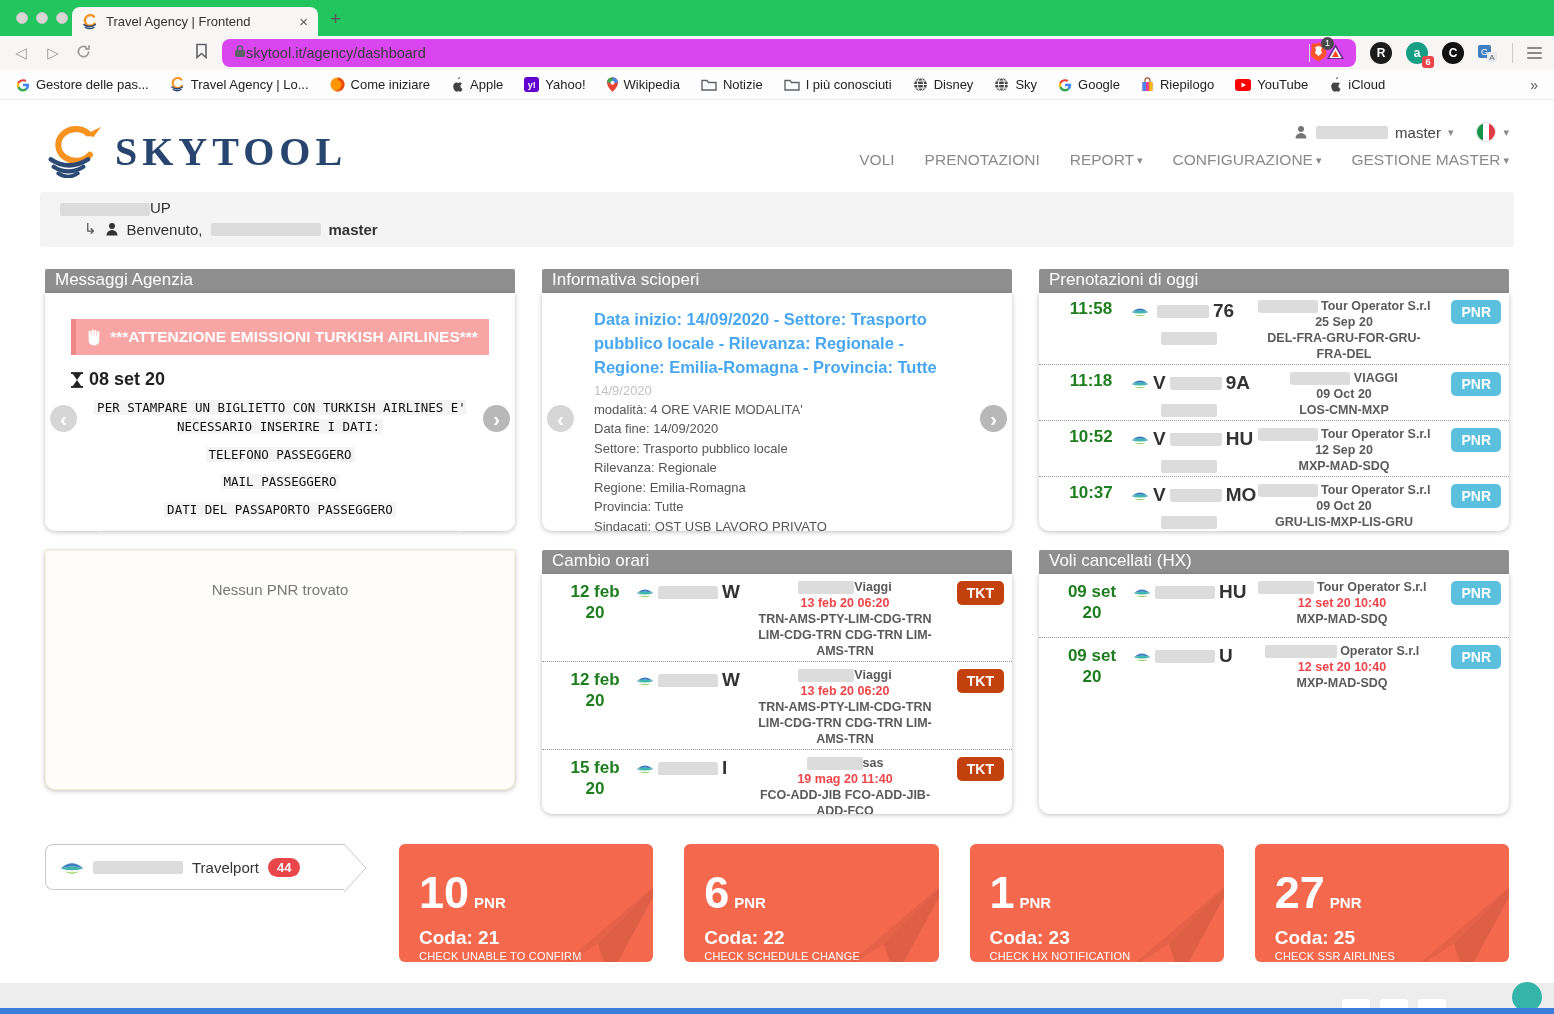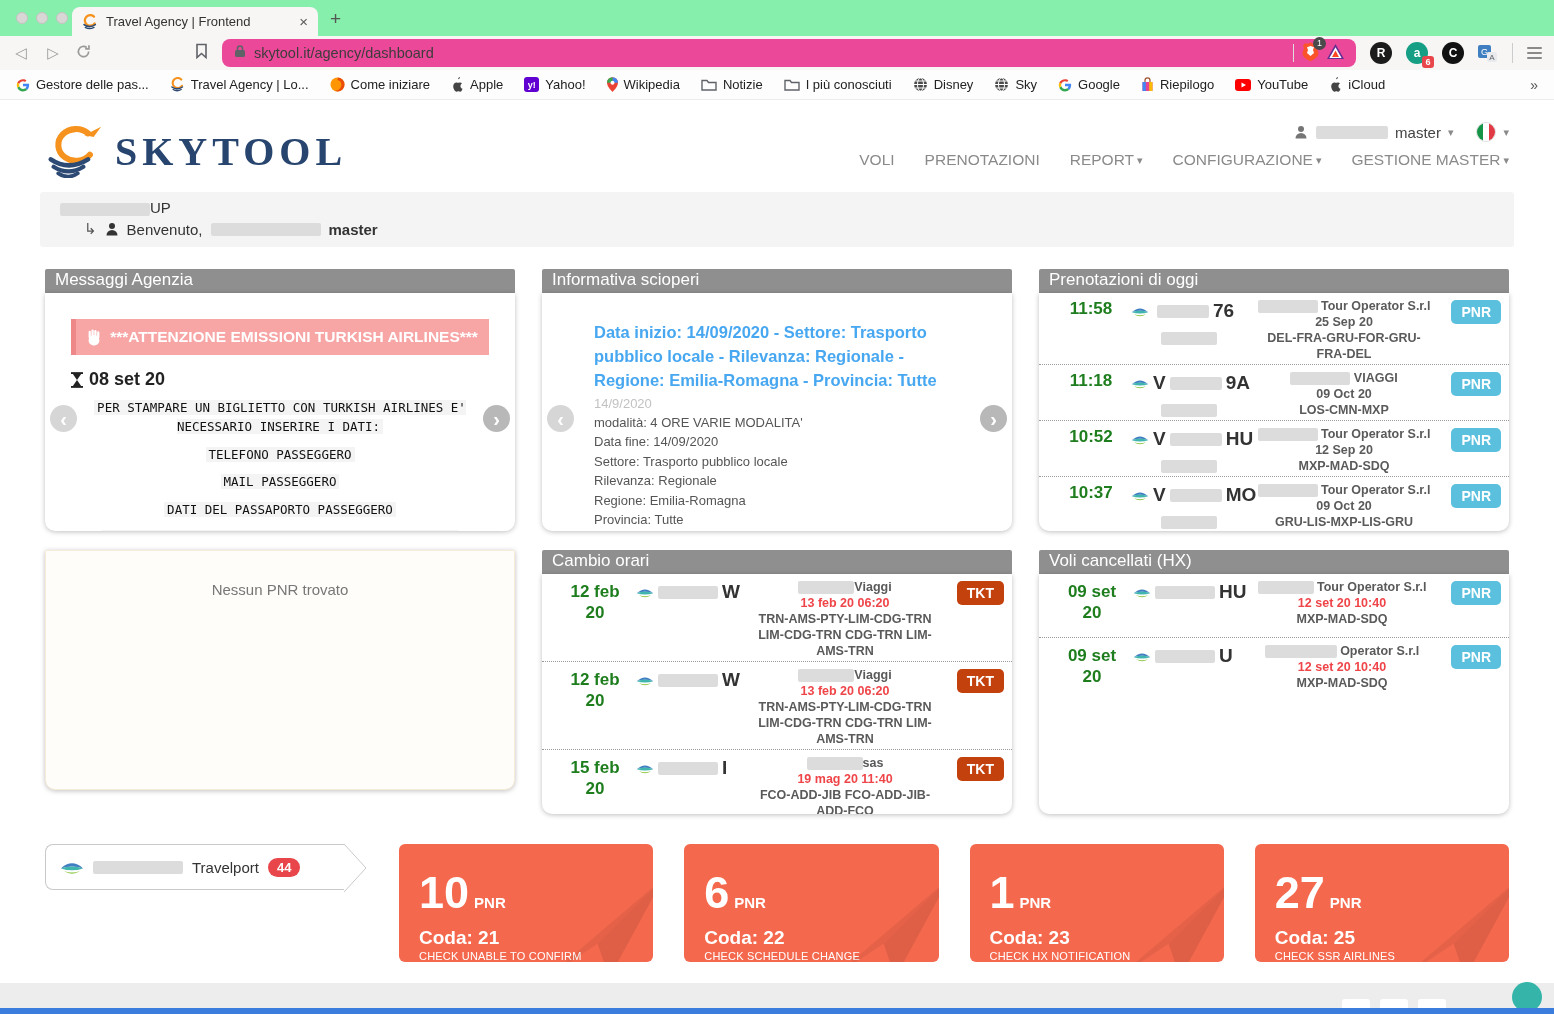--- a/index.html
+++ b/index.html
@@ -1,29 +1,29 @@
 <!DOCTYPE html>
 <html><head>
 <meta charset="utf-8">
 <style>
   * { margin:0; padding:0; box-sizing:border-box; }
   html,body { width:1554px; height:1014px; }
   body { font-family:"Liberation Sans", sans-serif; background:#fff; position:relative; overflow:hidden; }
 
   
-  .tabbar { height:36px; background:#86efac; position:relative; }
+  .tabbar { height:36px; background:#22c55e; position:relative; }
   .lights { position:absolute; left:16px; top:12px; display:flex; gap:8px; }
   .light { width:12px; height:12px; border-radius:50%; background:#d8d7d6; border:1px solid #c3c2c1; }
   .tab { position:absolute; left:72px; top:7px; width:246px; height:29px; background:#f7f6f4; border-radius:8px 8px 0 0; display:flex; align-items:center; padding:0 10px; gap:8px; }
   .tab-title { font-size:13px; color:#333; flex:1; white-space:nowrap; overflow:hidden; }
   .tab-close { font-size:15px; color:#5a5a5a; cursor:default; }
   .newtab { position:absolute; left:330px; top:8px; font-size:19px; color:#555; }
   .toolbar { height:34px; background:#f7f6f4; display:flex; align-items:center; padding:0 12px; gap:14px; }
   .navbtn { font-size:15px; color:#9a9a9a; width:18px; text-align:center; }
-  .urlpill { flex:1; height:28px; background:#ec4899; border-radius:8px; display:flex; align-items:center; padding:0 12px; gap:8px; margin-left:120px; }
+  .urlpill { flex:1; height:28px; background:#d946ef; border-radius:8px; display:flex; align-items:center; padding:0 12px; gap:0; margin-left:120px; }
   .url-text { font-size:14.5px; color:#3c3c3c; flex:1; }
   .pill-sep { width:1px; height:18px; background:#ddd; }
   .badge-dark { position:absolute; top:-5px; right:-7px; background:#4a4a4a; color:#fff; font-size:9px; border-radius:50%; width:13px; height:13px; line-height:13px; text-align:center; }
   .badge-red-sm { position:absolute; bottom:-4px; right:-6px; background:#e8464a; color:#fff; font-size:9px; border-radius:3px; width:12px; height:12px; line-height:12px; text-align:center; }
   .exticon { position:relative; width:22px; height:22px; border-radius:50%; display:flex; align-items:center; justify-content:center; font-weight:bold; font-size:12px; color:#fff; }
   .tool-sep { width:1px; height:20px; background:#ccc; }
   .burger { display:flex; flex-direction:column; gap:3px; }
   .burger i { display:block; width:15px; height:2px; background:#8a8a8a; border-radius:1px; }
   .bookmarksbar { height:30px; background:#fdfdfd; border-bottom:1px solid #ececec; display:flex; align-items:center; padding:0 16px; gap:21px; }
   .bm { display:flex; align-items:center; gap:6px; font-size:13px; color:#222; white-space:nowrap; }
@@ -58,21 +58,21 @@
   .car-next { right:5px; background:#b8b8b8; }
 
   
   .msg-body { padding:26px 0 0; text-align:center; }
   .alertbar { margin:0 26px 14px; background:#f7a5a5; border-left:5px solid #ee8787; padding:9px 10px; color:#fff; font-weight:bold; font-size:15.5px; display:flex; align-items:center; justify-content:center; gap:8px; }
   .msg-date { text-align:left; margin:0 0 4px 26px; font-size:18px; font-weight:bold; color:#222; display:flex; align-items:center; gap:6px; }
   .m-line { margin:9px 36px; font-size:12.5px; font-family:"DejaVu Sans Mono", monospace; color:#111; line-height:1.5; }
   .m-line span { background:#f4f4f4; padding:0 3px; }
 
   
-  .sc-body { padding:28px 52px 0; text-align:left; }
+  .sc-body { padding:15px 52px 0; text-align:left; }
   .sc-link { color:#47a7f0; font-weight:bold; font-size:16.5px; line-height:1.45; margin-bottom:3px; }
   .sc-date { color:#c2c2c2; font-size:13px; margin-bottom:2px; }
   .sc-line { font-size:13px; color:#555; line-height:1.5; }
 
   
   .prow { display:grid; grid-template-columns:80px 126px 1fr 70px; align-items:start; padding:5px 8px 2px 12px; border-bottom:1px dotted #999; }
   .prow:last-child { border-bottom:none; }
   .ptime { color:#1e7e1e; font-weight:bold; font-size:17px; text-align:center; line-height:1.25; }
   .ppnr { font-size:19px; font-weight:bold; color:#333; display:flex; align-items:center; gap:4px; padding-top:2px; }
   .psub { margin:10px 0 0 30px; }

